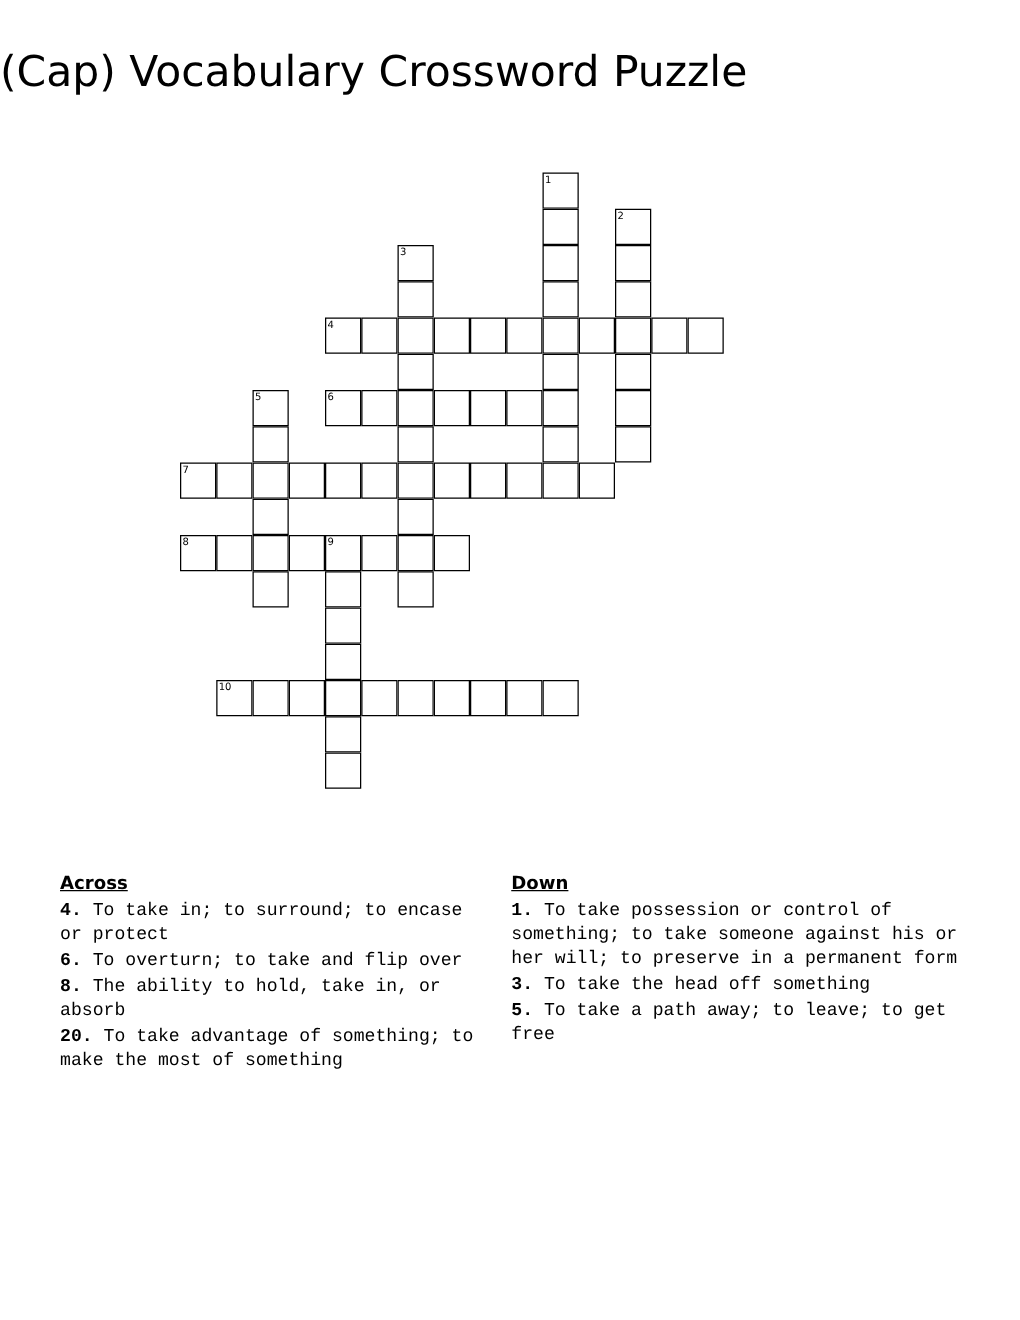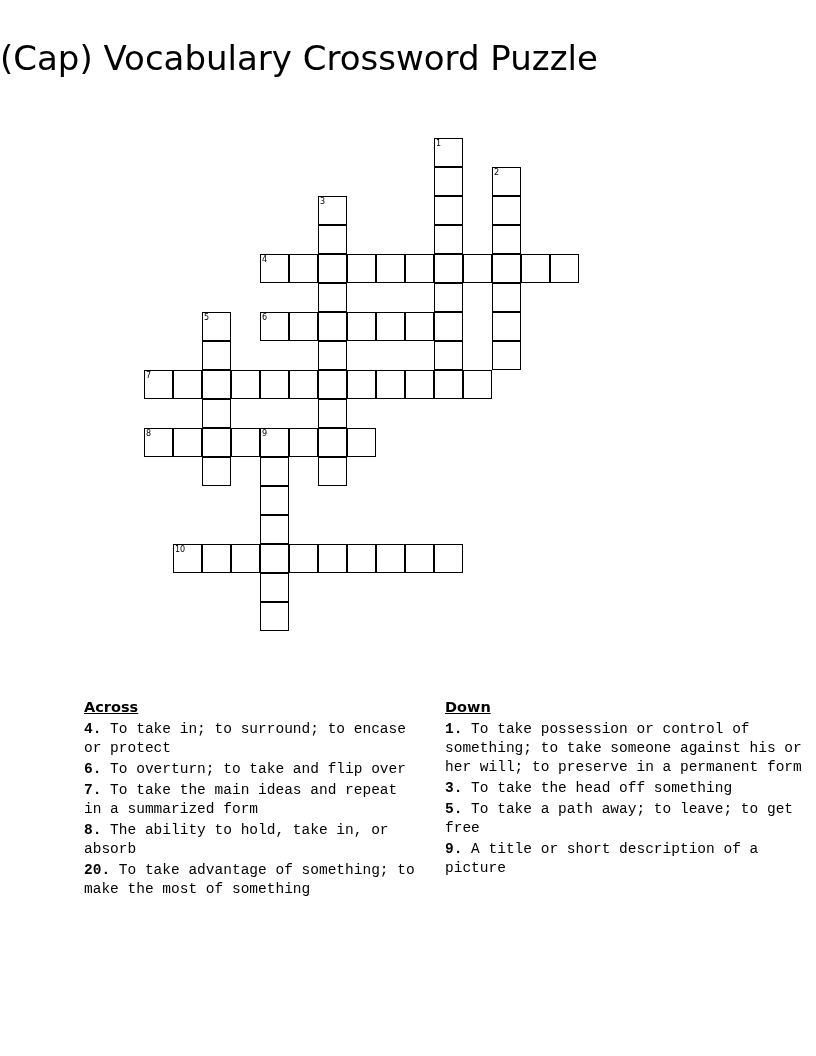--- a/index.html
+++ b/index.html
@@ -61,21 +61,20 @@
     top: 698px;
     left: 0;
     width: 816px;
     height: 300px;
   }
   .col {
     position: absolute;
     top: 0;
     font-size: 14.5px;
     line-height: 19px;
-    margin-left: 36px;
   }
   .col.across { left: 48px; width: 335px; }
   .col.down { left: 409px; width: 360px; }
   .col-head {
     font-weight: bold;
     font-size: 14.5px;
     text-decoration: underline;
     margin-bottom: 3px;
   }
   .clue {
@@ -188,29 +187,27 @@
       <div class="cell" style="left: 405px; top: 544px;"></div>
       <div class="cell" style="left: 434px; top: 544px;"></div>
     </div>
 
   <div class="clues">
     <div class="col across">
       <div class="col-head">Across</div>
       <div id="across-list">
           <div class="clue"><b>4.</b><span> To take in; to surround; to encase or protect</span></div>
           <div class="clue"><b>6.</b><span> To overturn; to take and flip over</span></div>
-          <div class="clue"><b>7.</b><span> To take the main ideas and repeat in a summarized form</span></div>
           <div class="clue"><b>8.</b><span> The ability to hold, take in, or absorb</span></div>
           <div class="clue"><b>20.</b><span> To take advantage of something; to make the most of something</span></div>
         </div>
     </div>
     <div class="col down">
       <div class="col-head">Down</div>
       <div id="down-list">
           <div class="clue"><b>1.</b><span> To take possession or control of something; to take someone against his or her will; to preserve in a permanent form</span></div>
           <div class="clue"><b>3.</b><span> To take the head off something</span></div>
           <div class="clue"><b>5.</b><span> To take a path away; to leave; to get free</span></div>
-          <div class="clue"><b>9.</b><span> A title or short description of a picture</span></div>
         </div>
     </div>
   </div>
 
 </div>
 
 </body></html>

